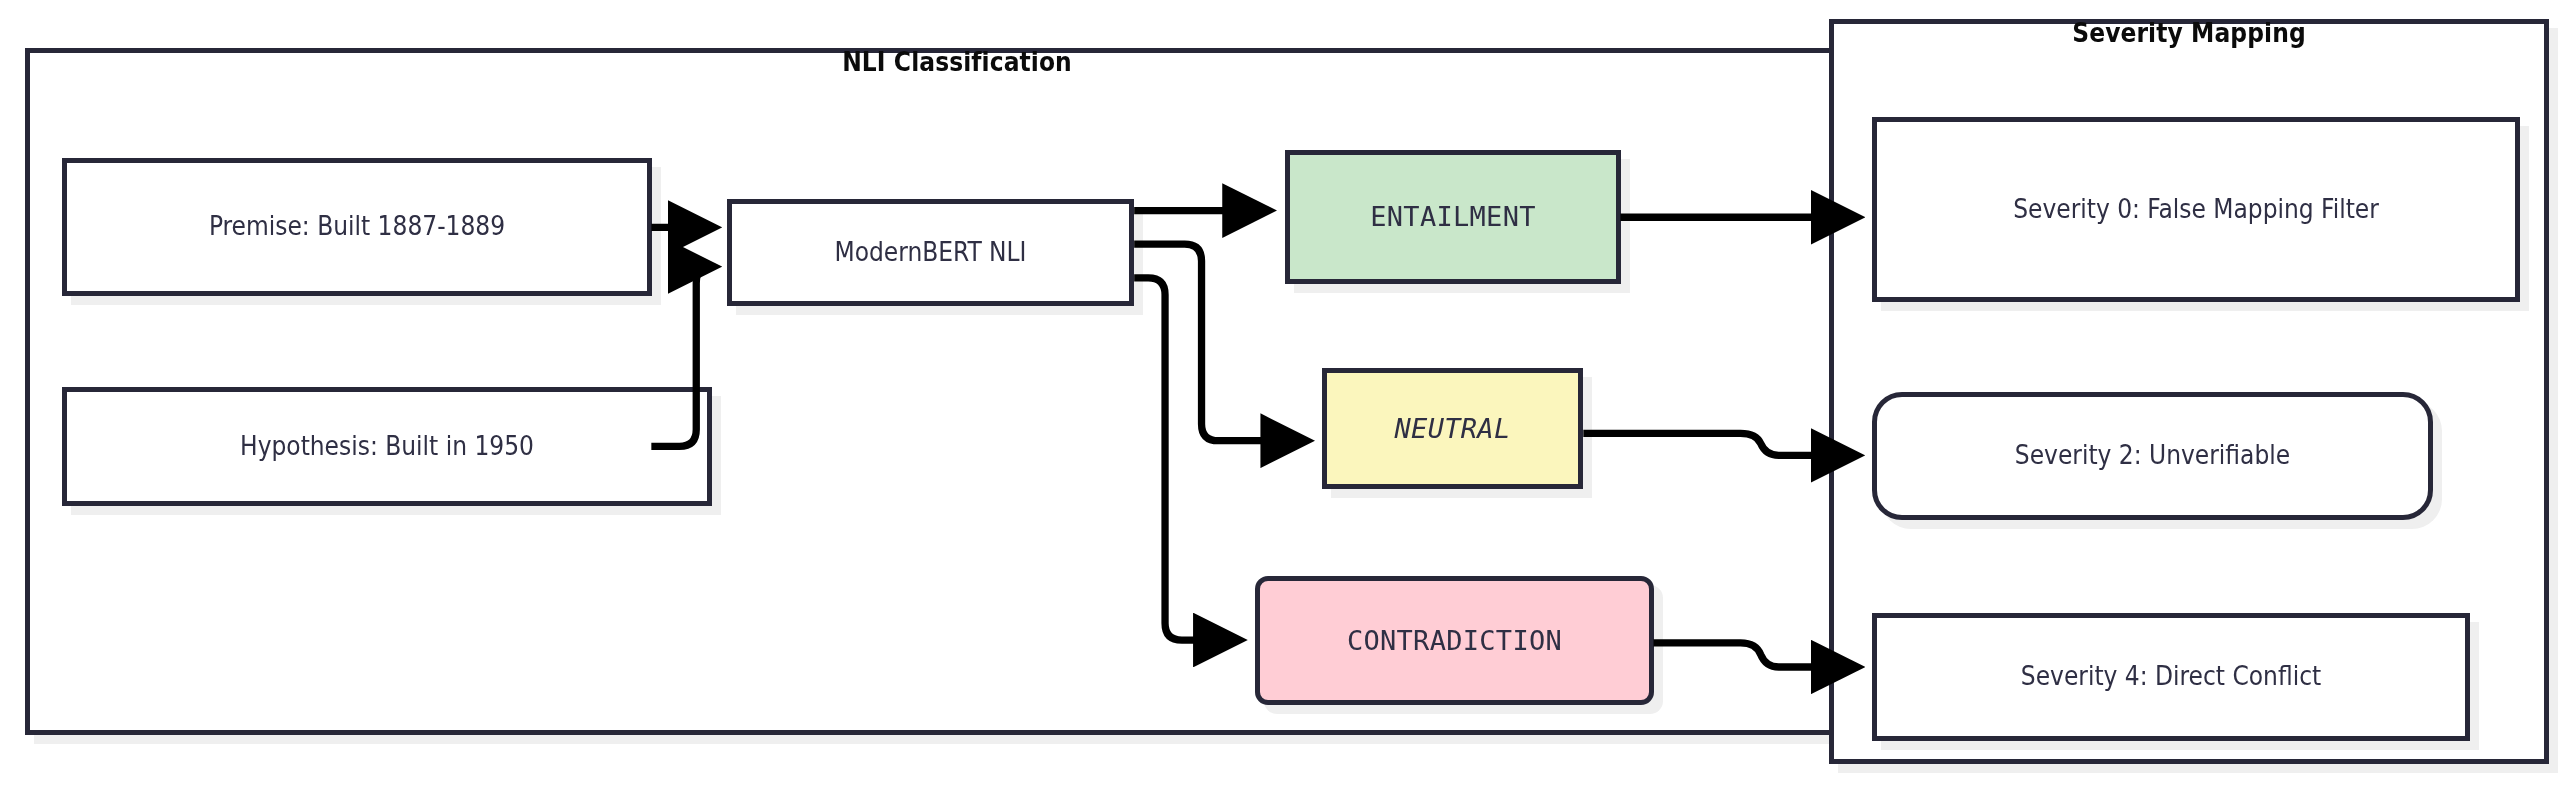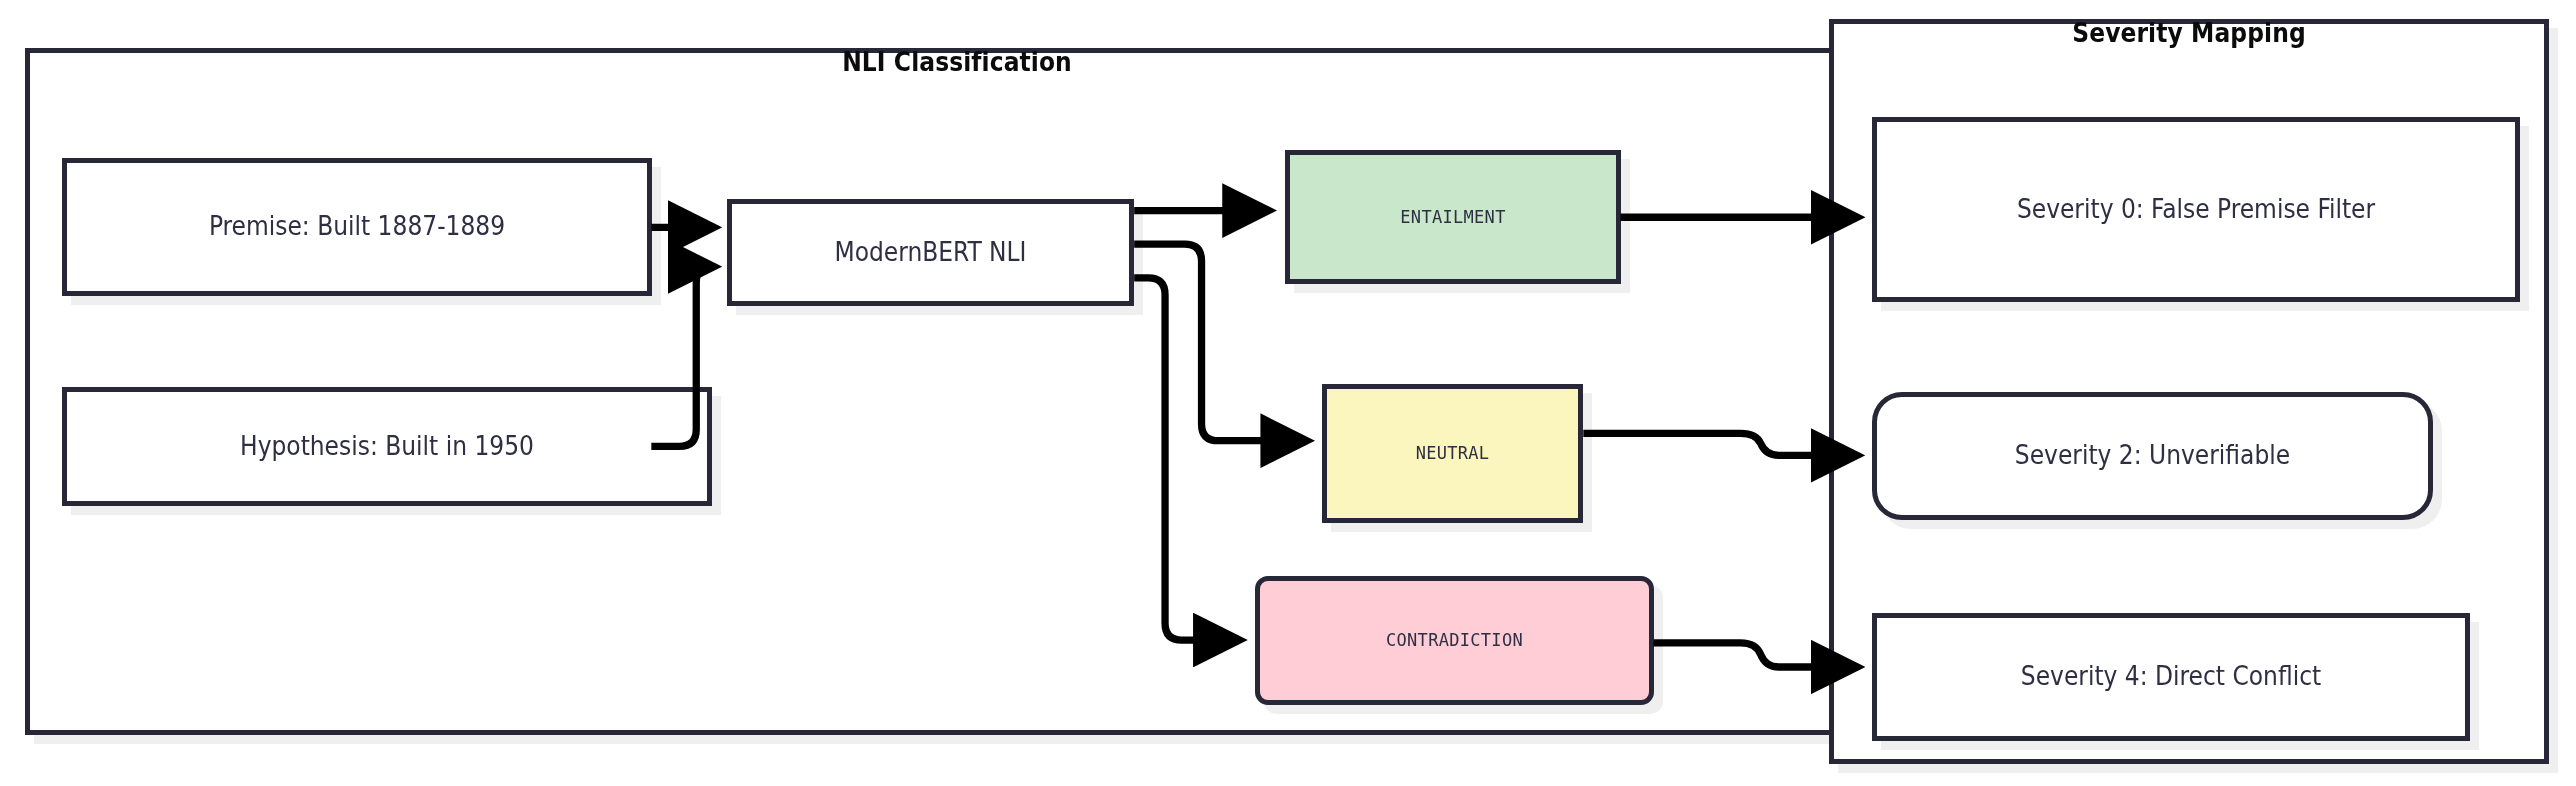--- a/index.html
+++ b/index.html
@@ -58,21 +58,21 @@
     justify-content: center;
     text-align: center;
     color: #2f2f44;
     font-size: 26px;
     line-height: 1.45;
     padding: 3.4px 15.7px;
     z-index: 3;
   }
   .node.mono {
     font-family: "DejaVu Sans Mono", "Liberation Mono", monospace;
-    font-size: 17px;
+    font-size: 27px;
     letter-spacing: 0.3px;
   }
   .node.green { background: #c9e7ca; }
   .node.yellow { background: #fbf6bd; }
   .node.pink  { background: #ffcdd5; border-radius: 13px; }
 </style>
 </head>
 <body>
 
 <div id="stage">
@@ -110,24 +110,24 @@
   </svg>
 
   <div class="node" style="left:62px; top:158px; width:590px; height:138px;">Premise: Built 1887-1889</div>
 
   <div class="node" style="left:62px; top:387px; width:650px; height:119px;">Hypothesis: Built in 1950</div>
 
   <div class="node" style="left:727px; top:199px; width:407px; height:107px;">ModernBERT NLI</div>
 
   <div class="node mono green" style="left:1285px; top:150px; width:336px; height:134px;">ENTAILMENT</div>
 
-  <div class="node mono yellow" style="left:1322px; top:384px; width:261px; height:139px;">NEUTRAL</div>
+  <div class="node mono yellow" style="left:1322px; top:368px; width:261px; height:121px;font-style:italic;">NEUTRAL</div>
 
   <div class="node mono pink" style="left:1255px; top:576px; width:399px; height:129px;">CONTRADICTION</div>
 
-  <div class="node" style="left:1872px; top:117px; width:648px; height:185px;">Severity 0: False Premise Filter</div>
+  <div class="node" style="left:1872px; top:117px; width:648px; height:185px;">Severity 0: False Mapping Filter</div>
 
   <div class="node" style="left:1872px; top:392px; width:561px; height:128px;border-radius:30px;">Severity 2: Unverifiable</div>
 
   <div class="node" style="left:1872px; top:613px; width:598px; height:128px;">Severity 4: Direct Conflict</div>
 
 </div>
 
 
 </body></html>

